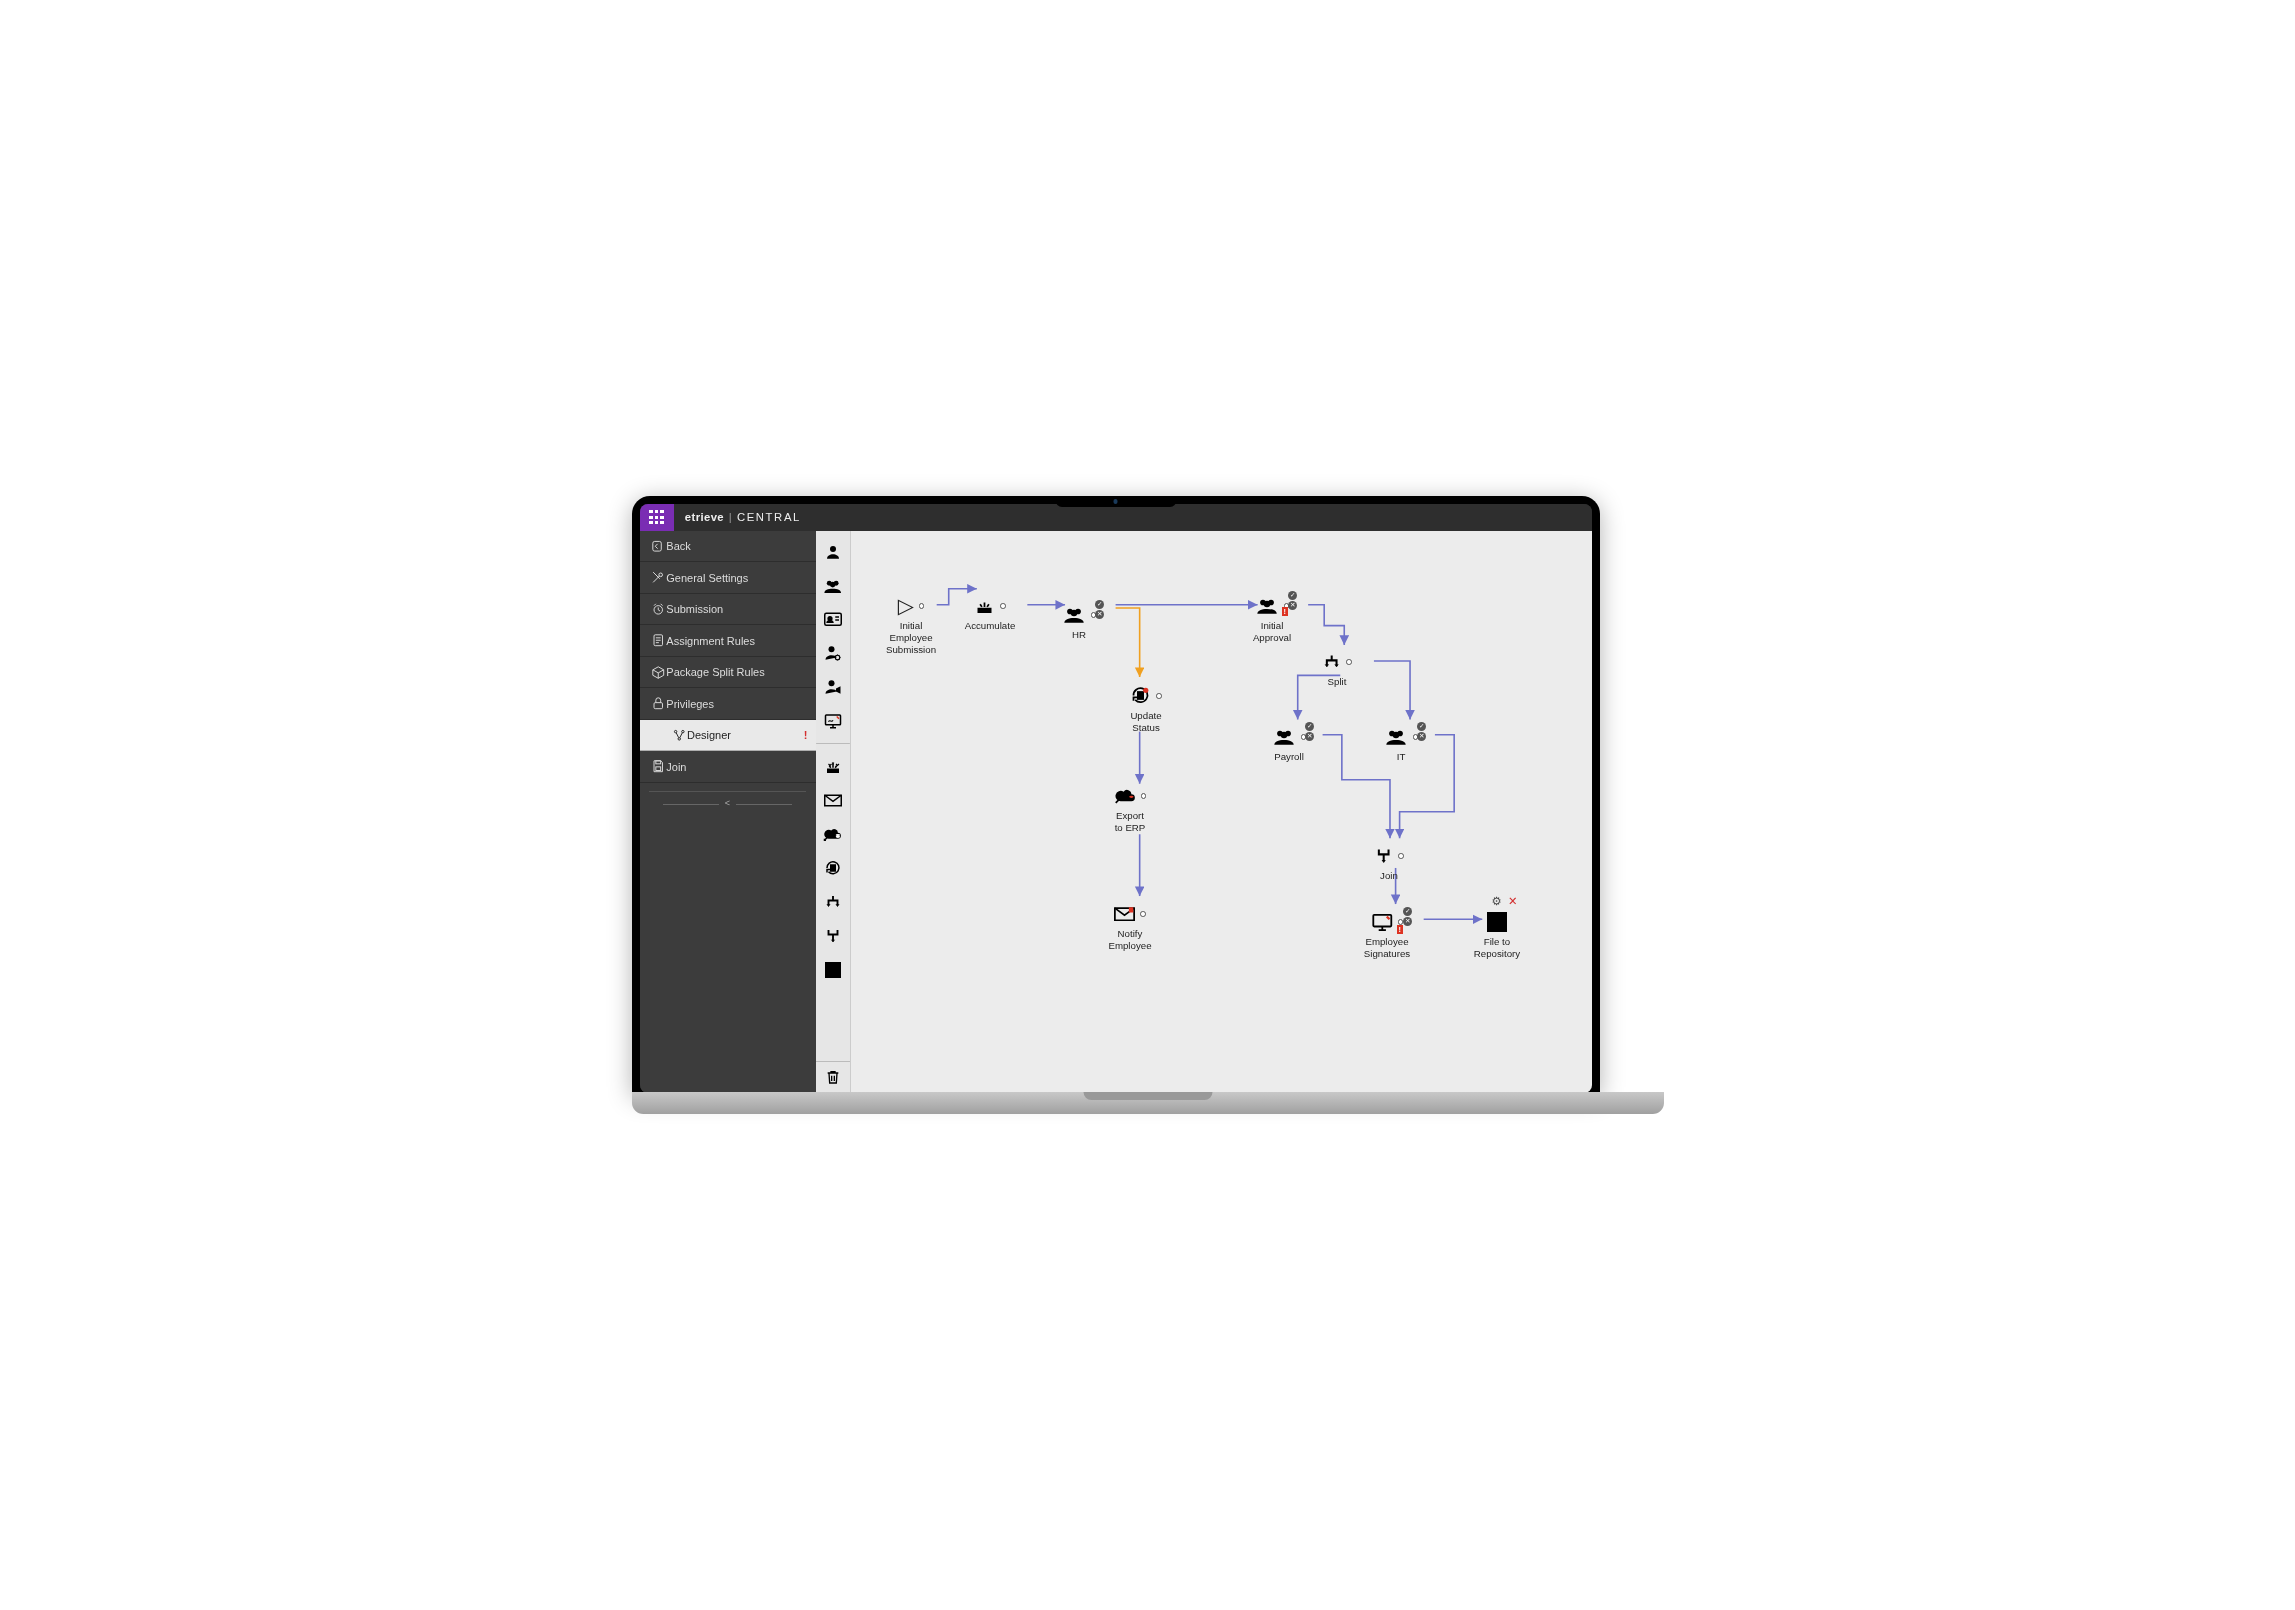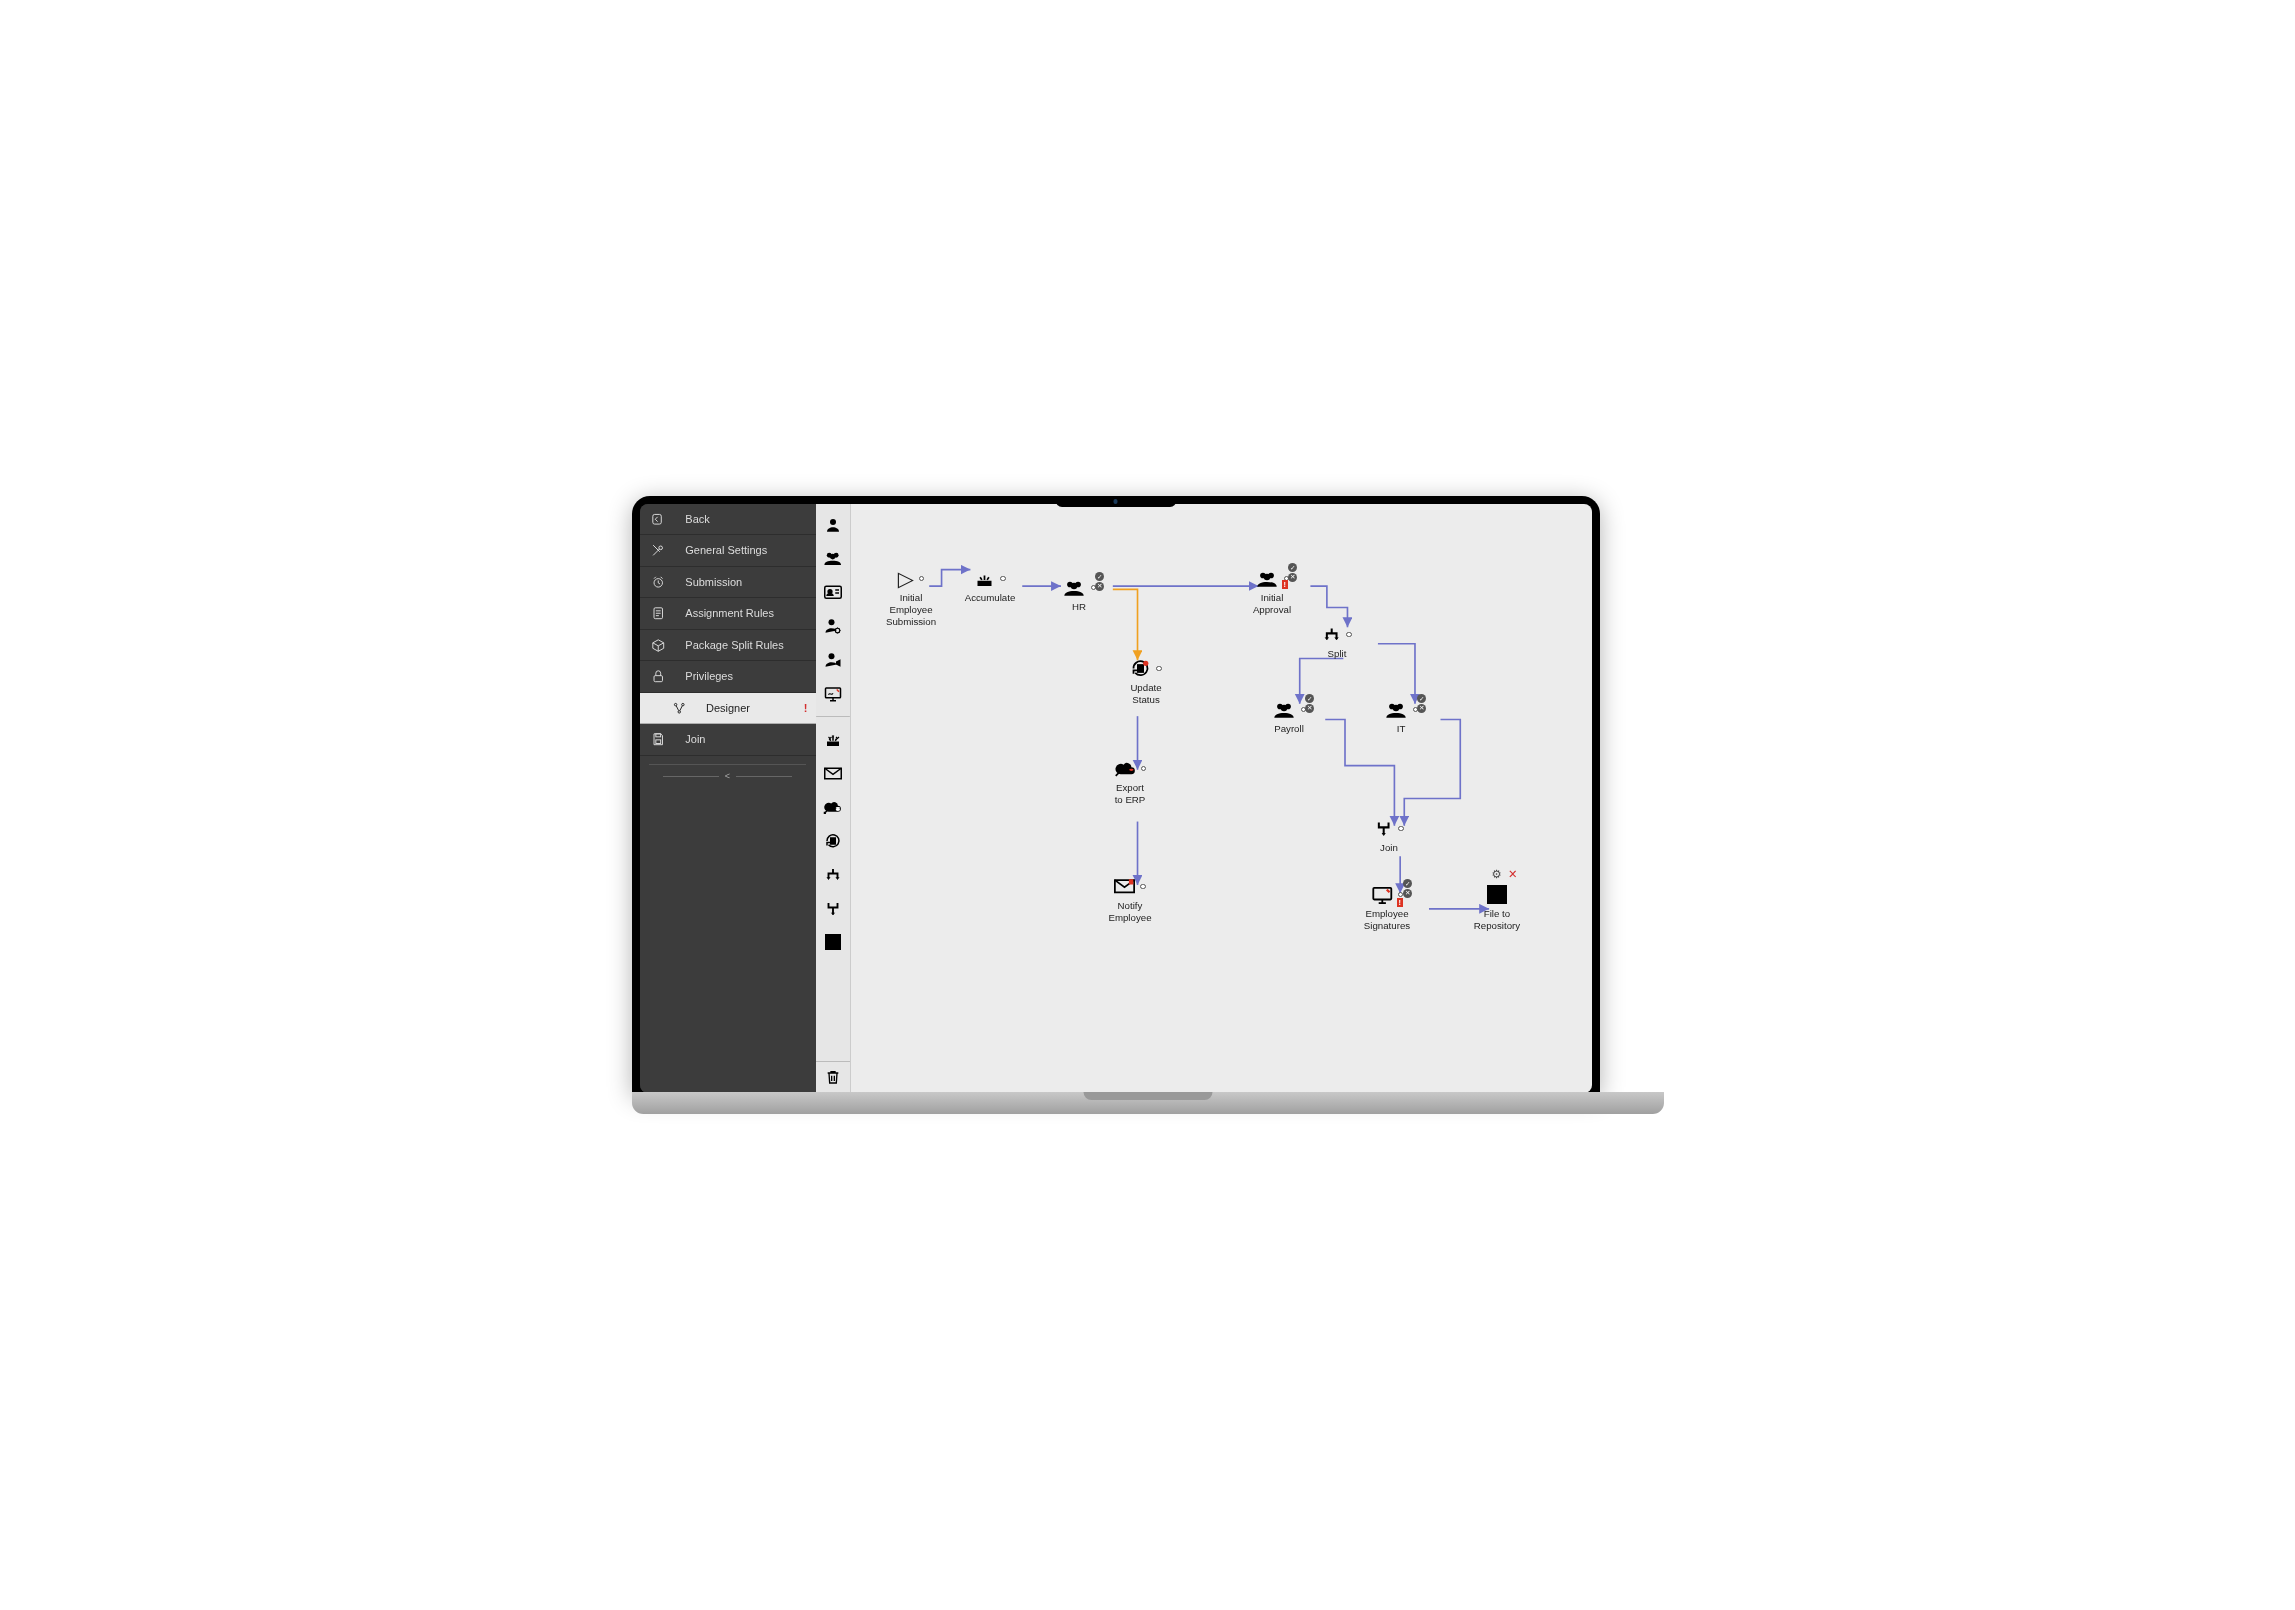--- a/index.html
+++ b/index.html
@@ -90,21 +90,21 @@
   width: 176px;
   background: #3c3c3c;
   color: #ddd;
   display: flex;
   flex-direction: column;
   font-size: 11px;
 }
 .side-item {
   display: flex;
   align-items: center;
-  gap: 20px;
+  gap: 1px;
   padding: 8px 11.3px;
   border-bottom: 0.8px solid rgba(0,0,0,0.25);
   cursor: pointer;
   position:relative;
 }
 .side-item.active {
   background: #e9e9e9;
   color: #222;
   padding-left: 32px;
 }
@@ -208,20 +208,38 @@
 .svg-ico { width:14.5px;height:14.5px;fill:none;stroke:currentColor;stroke-width:1.6; }
 </style>
 </head>
 <body>
 
 <div class="laptop-wrap">
 <div class="laptop-frame">
   <div class="notch"></div>
   <div class="screen">
 
+    <div class="topbar">
+      <div class="app-menu-btn">
+        <div class="grid3">
+          <span></span>
+              <span></span>
+              <span></span>
+          <span></span>
+              <span></span>
+              <span></span>
+          <span></span>
+              <span></span>
+              <span></span>
+        </div>
+      </div>
+      <div class="brand">
+        <span class="bold">etrieve</span><span class="sep">|</span><span class="sub">CENTRAL</span>
+      </div>
+    </div>
 
     <div class="body">
 
       <div class="sidebar">
         <div class="side-item">
           <span class="icon">
             <svg class="svg-ico" viewBox="0 0 24 24">
                   <rect x="3" y="4" width="14" height="16" rx="3"></rect>
                   <polyline points="11,8 7,12 11,16"></polyline>
                 </svg>

